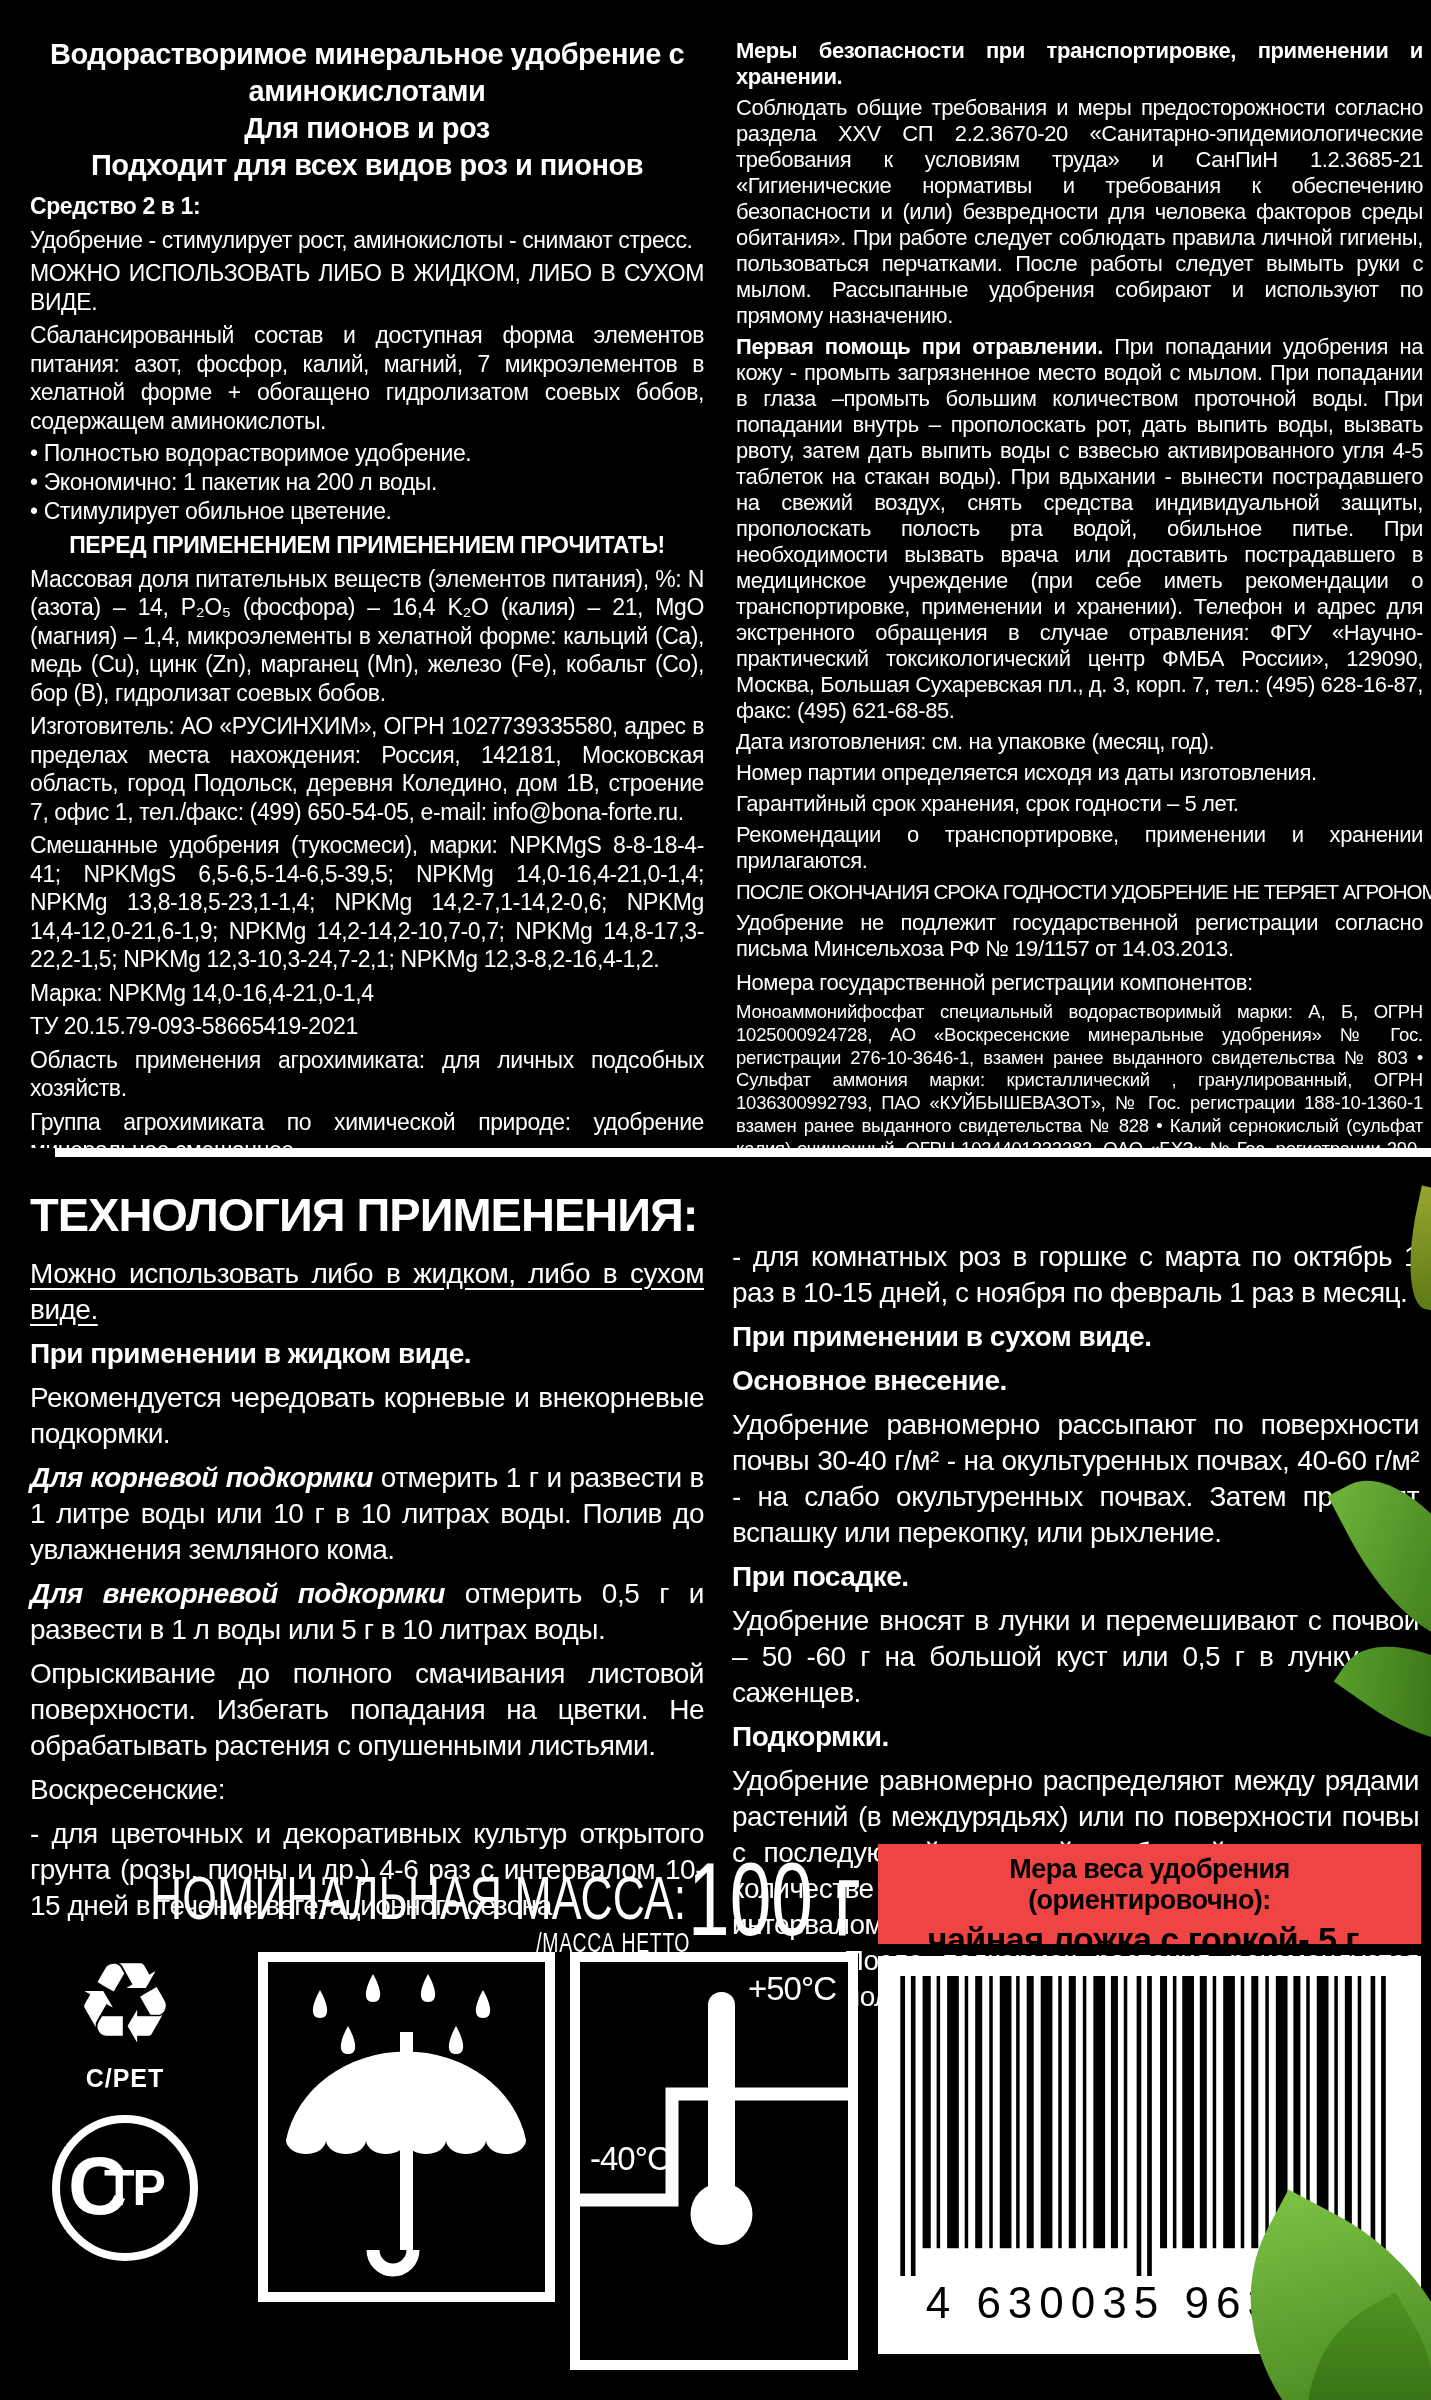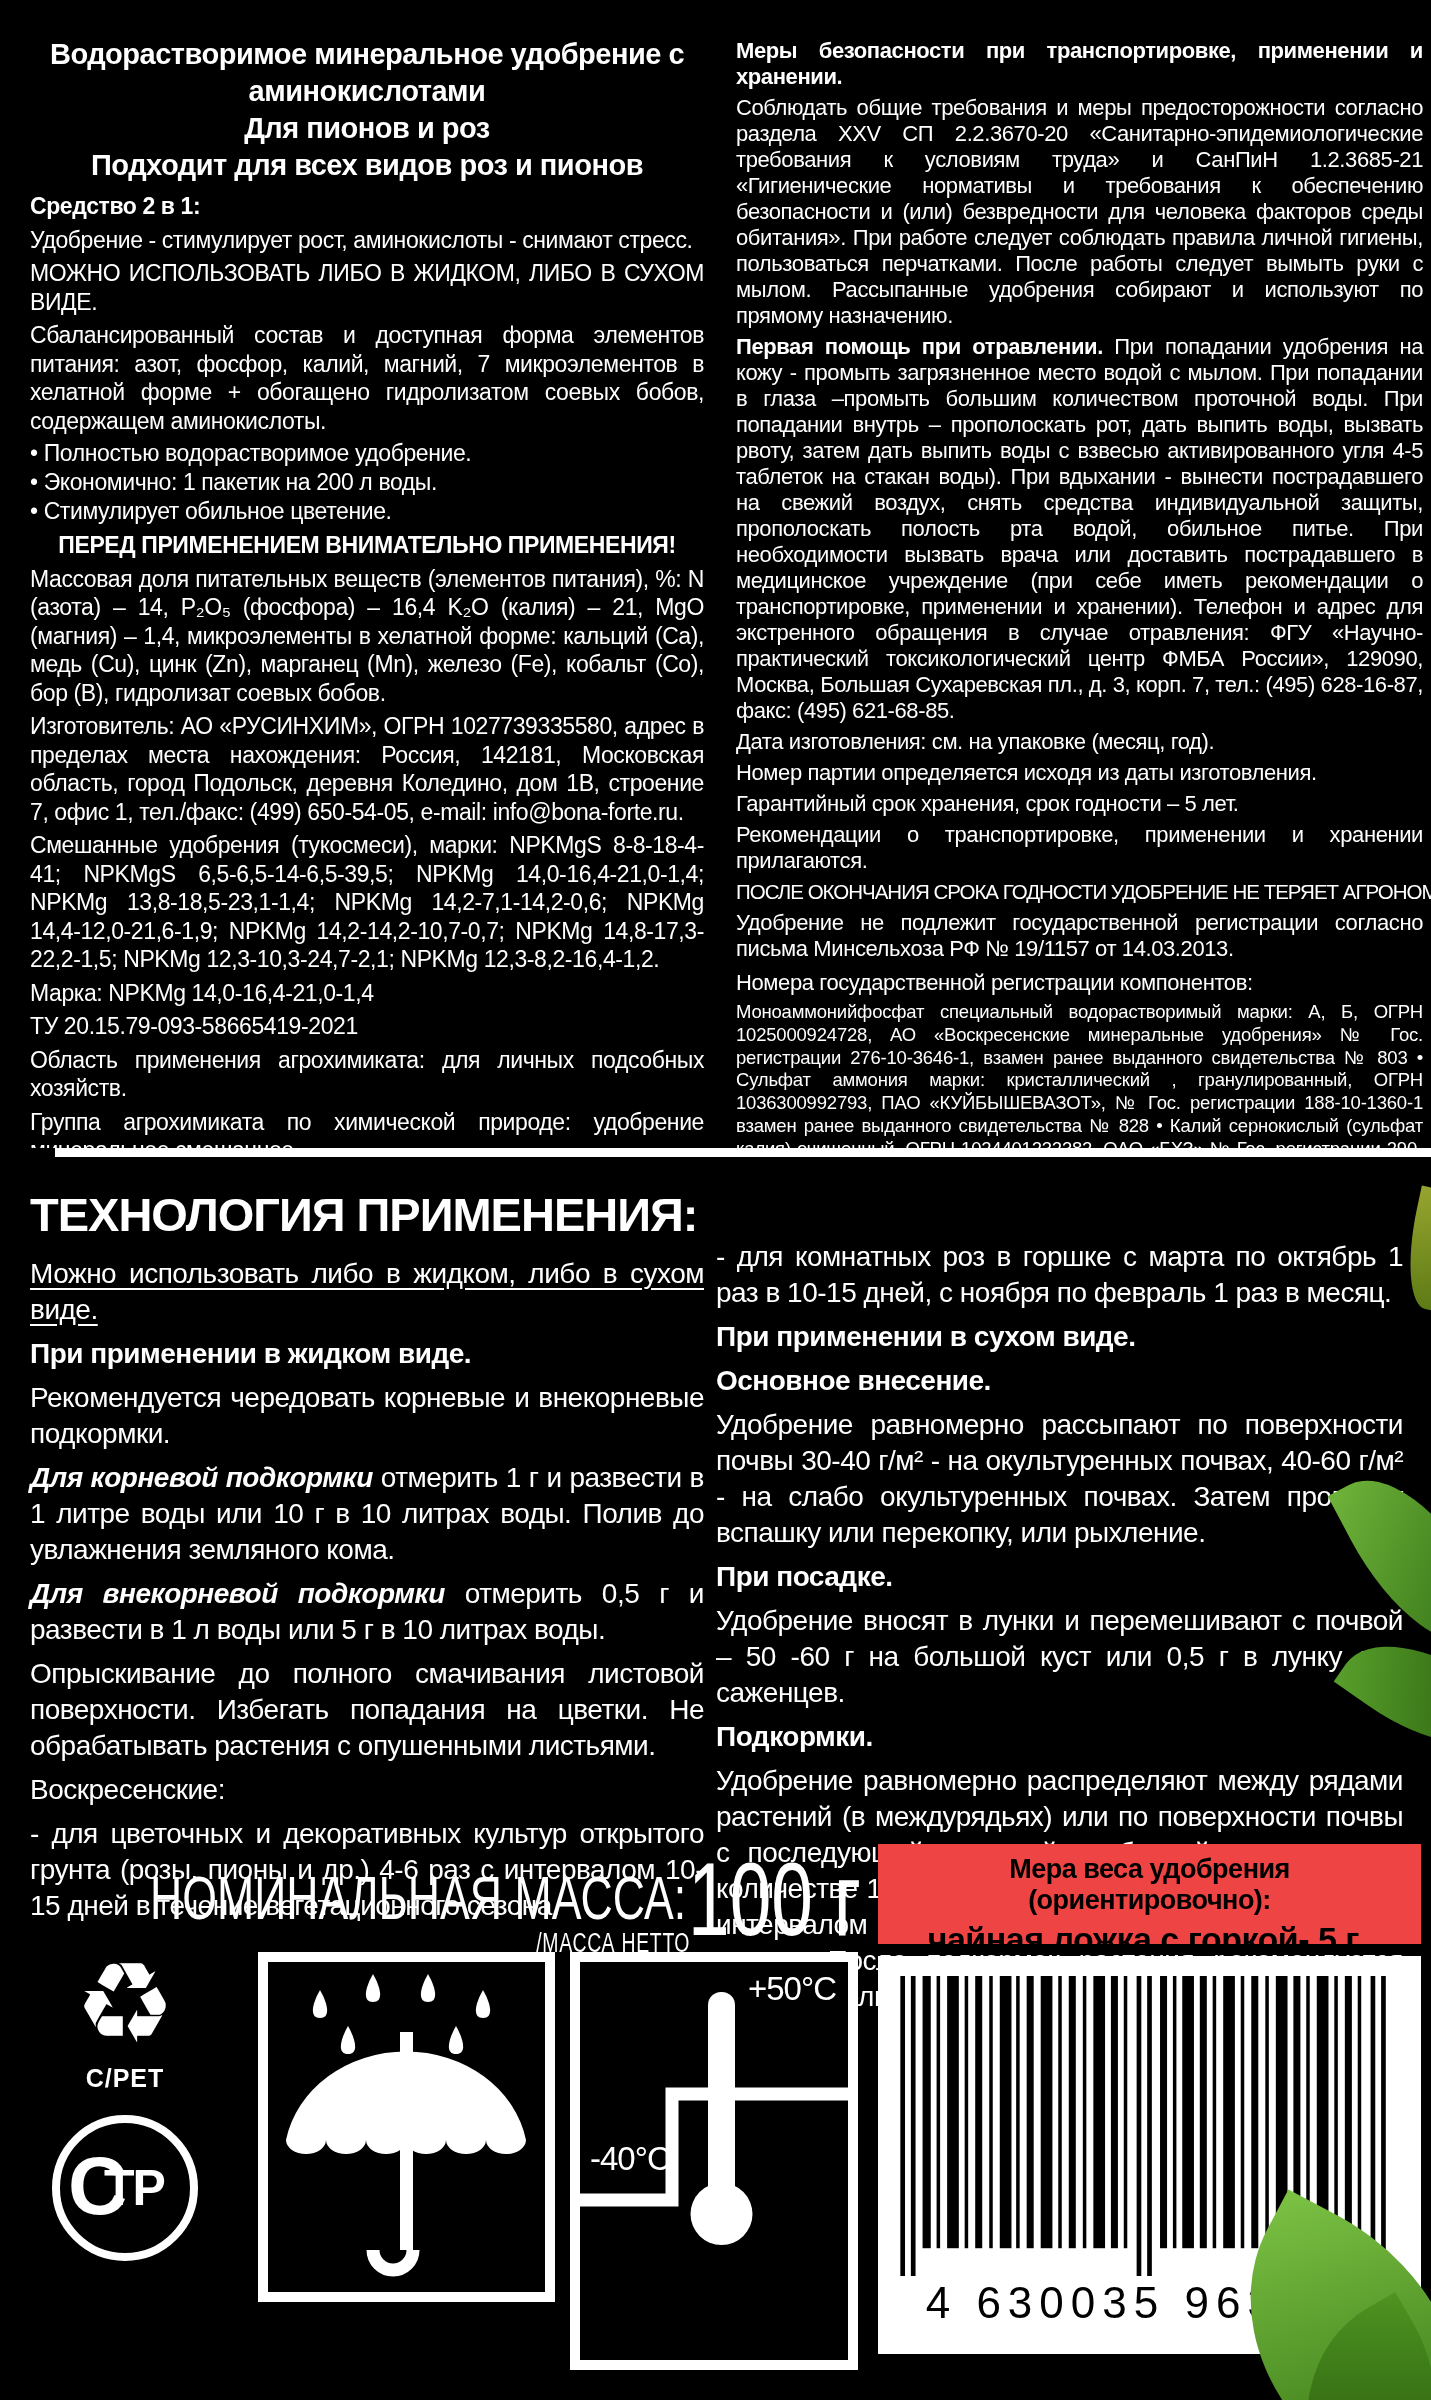--- a/index.html
+++ b/index.html
@@ -19,21 +19,21 @@
   .center{text-align:center !important;}
   ul.feat{list-style:none;margin:4px 0 0 0;padding:0;}
   ul.feat li{font-size:23px;line-height:29px;letter-spacing:-0.4px;}
   ul.feat li::before{content:"• ";}
   .smallcaps-line{font-size:20.5px !important;letter-spacing:-1px !important;white-space:nowrap;}
   .reg-title{margin-top:8px !important;}
   .reg-text{font-size:18.5px !important;line-height:22.8px !important;letter-spacing:-0.2px !important;}
   
   .divider{height:9px;background:#fff;margin-left:55px;}
   
-  .tech{display:flex;gap:12px;padding:24px 8px 0 30px;height:643px;box-sizing:border-box;overflow:visible;}
+  .tech{display:flex;gap:28px;padding:24px 8px 0 30px;height:643px;box-sizing:border-box;overflow:visible;}
   .tech .colL p,.tech .colR p{font-size:28px;line-height:36px;margin:8px 0 0 0;text-align:justify;letter-spacing:-0.5px;}
   .tech-title{font-size:47px;font-weight:bold;letter-spacing:-1px;margin:6px 0 14px 0;}
   .underl{text-decoration:underline;text-underline-offset:5px;}
   .bi{font-weight:bold;font-style:italic;}
   
   .bottom{position:relative;height:600px;padding-left:48px;}
   .mass-label{position:absolute;left:150px;top:62px;font-size:62px;letter-spacing:0;transform:scaleX(0.72);transform-origin:left top;white-space:nowrap;}
   .net-label{position:absolute;left:150px;top:128px;width:750px;text-align:right;font-size:27px;transform:scaleX(0.72);transform-origin:left top;letter-spacing:1px;}
   .mass-value{position:absolute;left:688px;top:40px;font-size:104px;transform:scaleX(0.72);transform-origin:left top;white-space:nowrap;}
   .eco-col{position:absolute;left:40px;top:148px;width:170px;text-align:center;}
@@ -73,21 +73,21 @@
       <div class="hdr">Подходит для всех видов роз и пионов</div>
       <p class="b" style="margin-top:8px">Средство 2 в 1:</p>
       <p>Удобрение - стимулирует рост, аминокислоты - снимают стресс.</p>
       <p class="caps">МОЖНО ИСПОЛЬЗОВАТЬ  ЛИБО В ЖИДКОМ, ЛИБО В СУХОМ ВИДЕ.</p>
       <p>Сбалансированный состав и доступная форма элементов питания: азот, фосфор, калий, магний, 7 микроэлементов в хелатной форме + обогащено гидролизатом соевых бобов, содержащем аминокислоты.</p>
       <ul class="feat">
         <li>Полностью водорастворимое удобрение.</li>
         <li>Экономично: 1 пакетик на 200 л воды.</li>
         <li>Стимулирует обильное цветение.</li>
       </ul>
-      <p class="b center">ПЕРЕД ПРИМЕНЕНИЕМ ВНИМАТЕЛЬНО ПРИМЕНЕНИЯ!</p>
+      <p class="b center">ПЕРЕД ПРИМЕНЕНИЕМ ПРИМЕНЕНИЕМ ПРОЧИТАТЬ!</p>
       <p>Массовая доля питательных веществ (элементов питания), %: N (азота) – 14, P₂O₅ (фосфора) – 16,4 K₂O (калия) – 21, MgO (магния) – 1,4, микроэлементы в хелатной форме: кальций (Ca), медь (Cu), цинк (Zn), марганец (Mn), железо (Fe), кобальт (Co), бор (B),  гидролизат соевых бобов.</p>
       <p>Изготовитель: АО «РУСИНХИМ», ОГРН 1027739335580, адрес в пределах места нахождения: Россия, 142181, Московская область, город Подольск, деревня Коледино, дом 1В, строение 7, офис 1, тел./факс: (499) 650-54-05, e-mail: info@bona-forte.ru.</p>
       <p>Смешанные удобрения (тукосмеси), марки: NPKMgS 8-8-18-4-41; NPKMgS 6,5-6,5-14-6,5-39,5; NPKMg 14,0-16,4-21,0-1,4; NPKMg 13,8-18,5-23,1-1,4; NPKMg 14,2-7,1-14,2-0,6; NPKMg 14,4-12,0-21,6-1,9; NPKMg 14,2-14,2-10,7-0,7; NPKMg 14,8-17,3-22,2-1,5; NPKMg 12,3-10,3-24,7-2,1; NPKMg 12,3-8,2-16,4-1,2.</p>
       <p>Марка: NPKMg 14,0-16,4-21,0-1,4</p>
       <p>ТУ 20.15.79-093-58665419-2021</p>
       <p>Область применения агрохимиката: для личных подсобных хозяйств.</p>
       <p>Группа агрохимиката по химической природе: удобрение минеральное смешанное.</p>
 
     </div>
 

